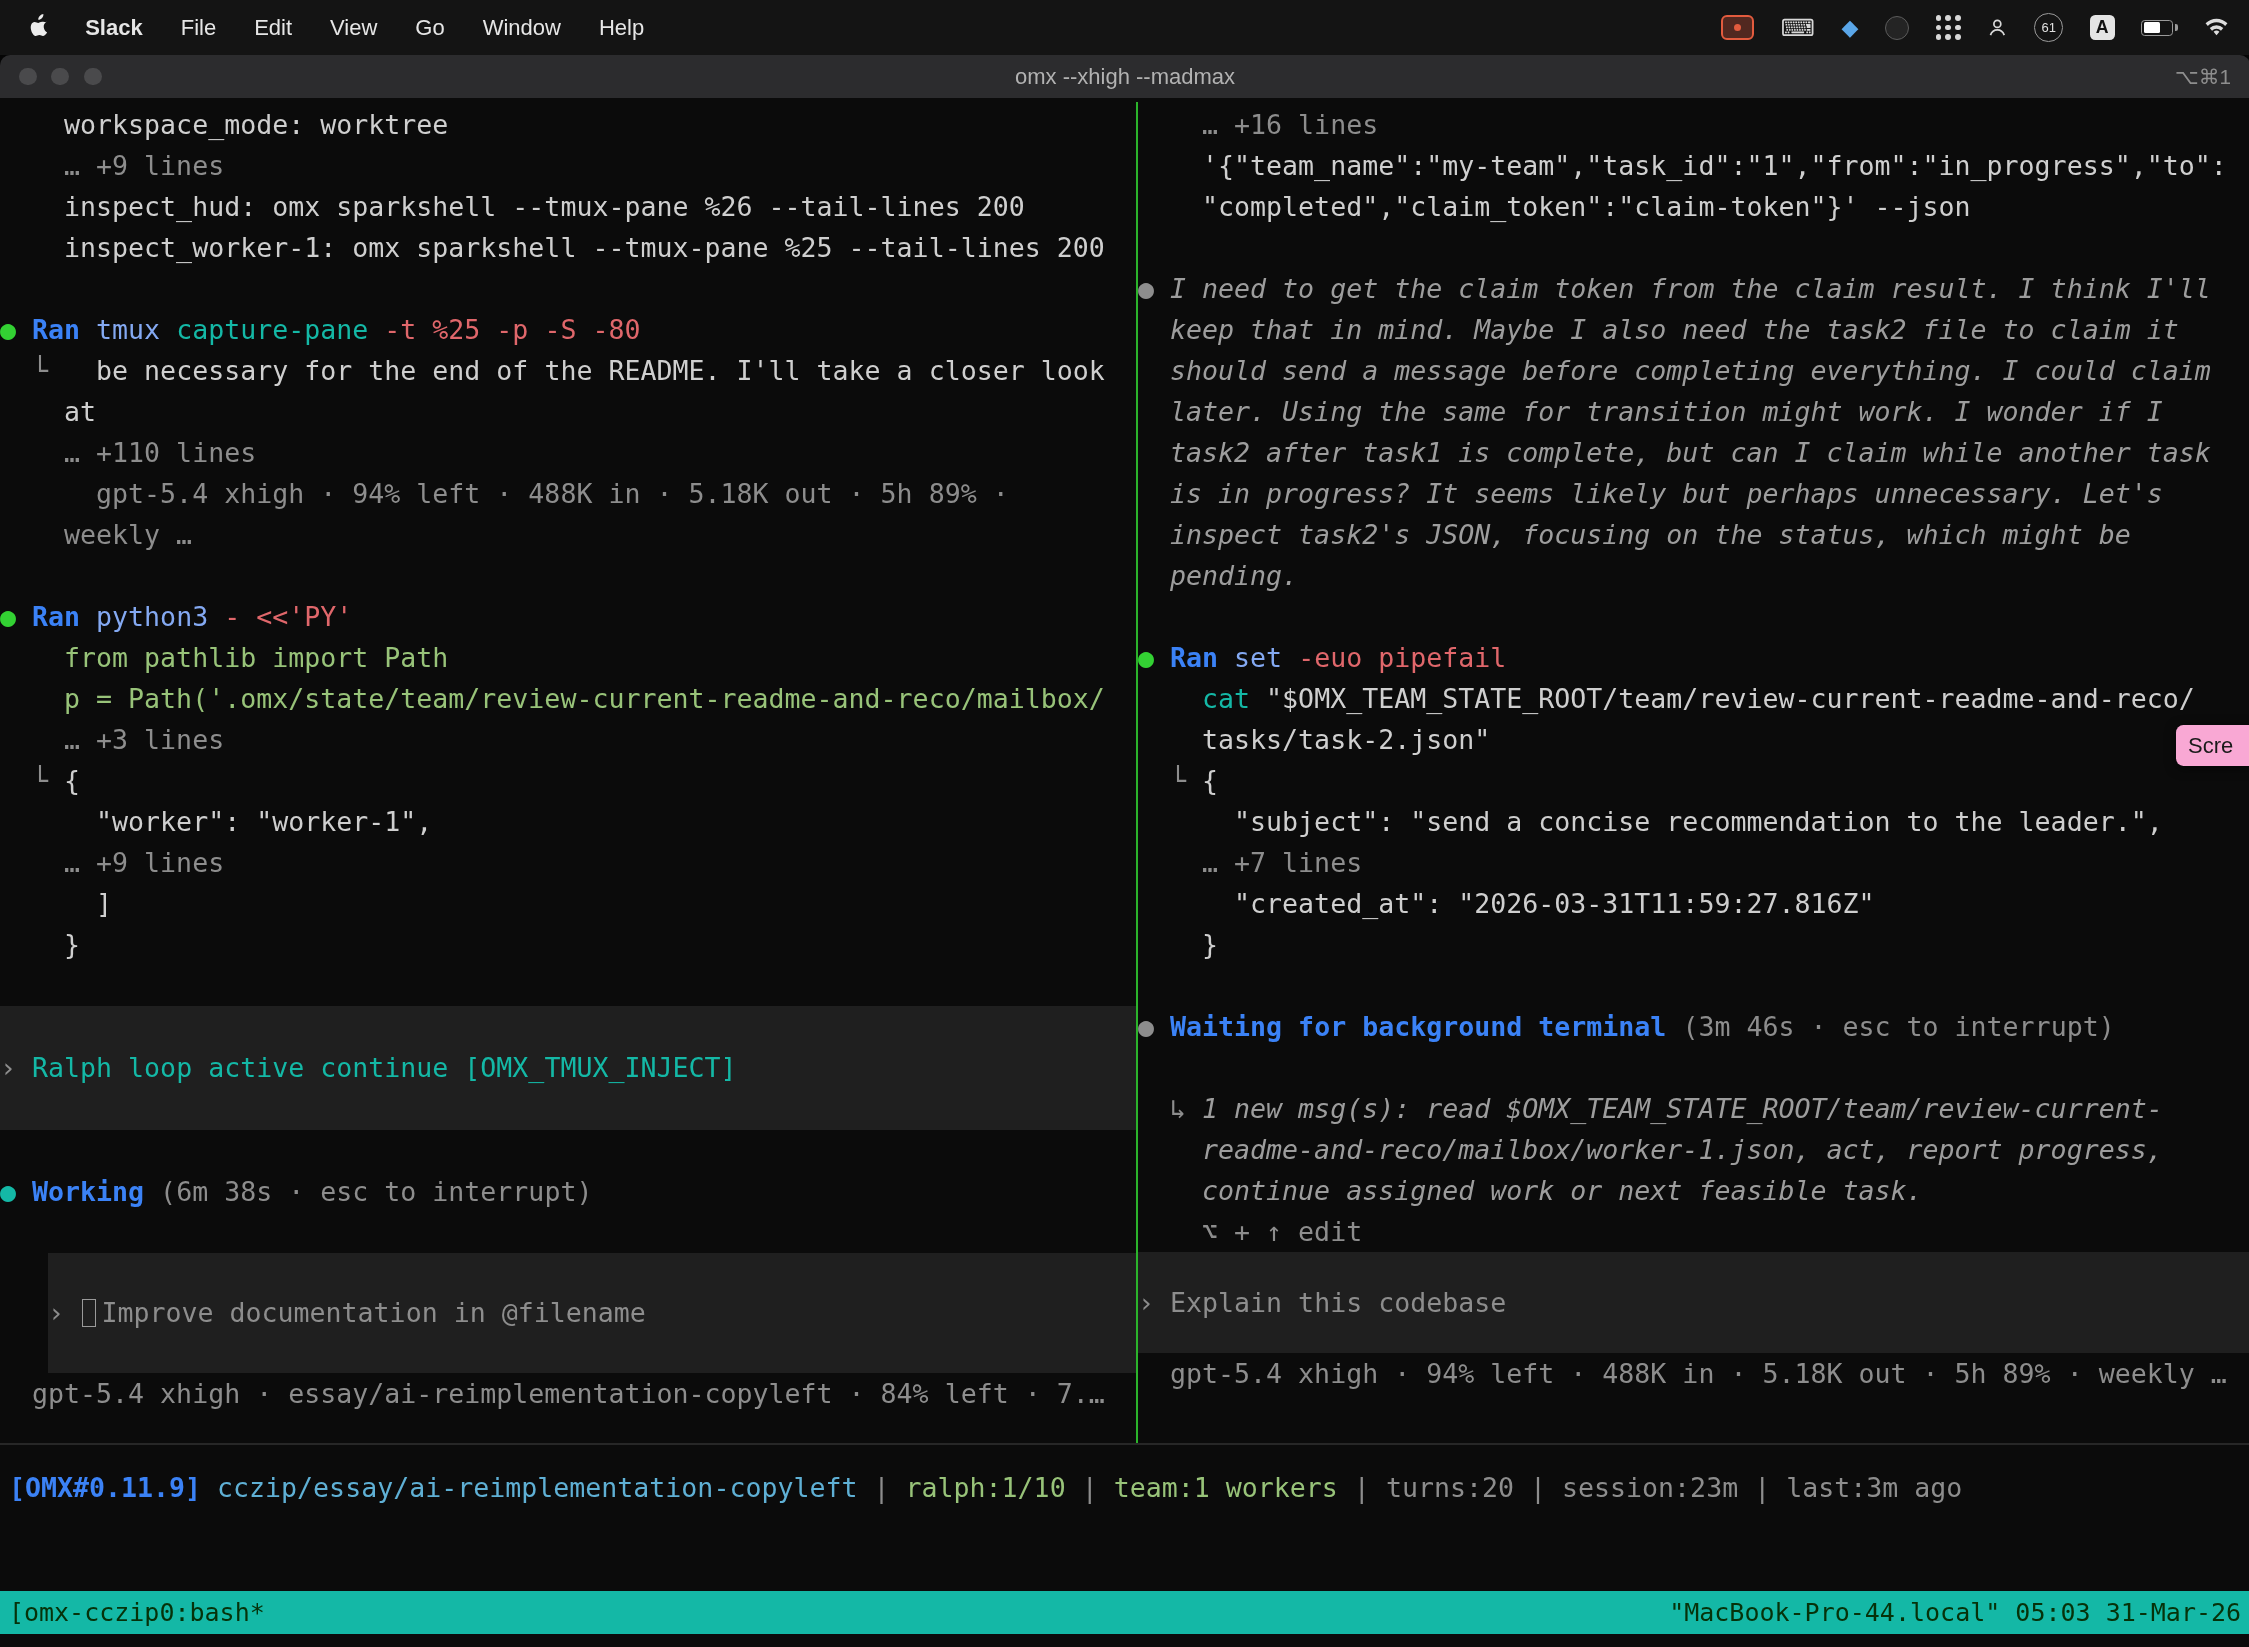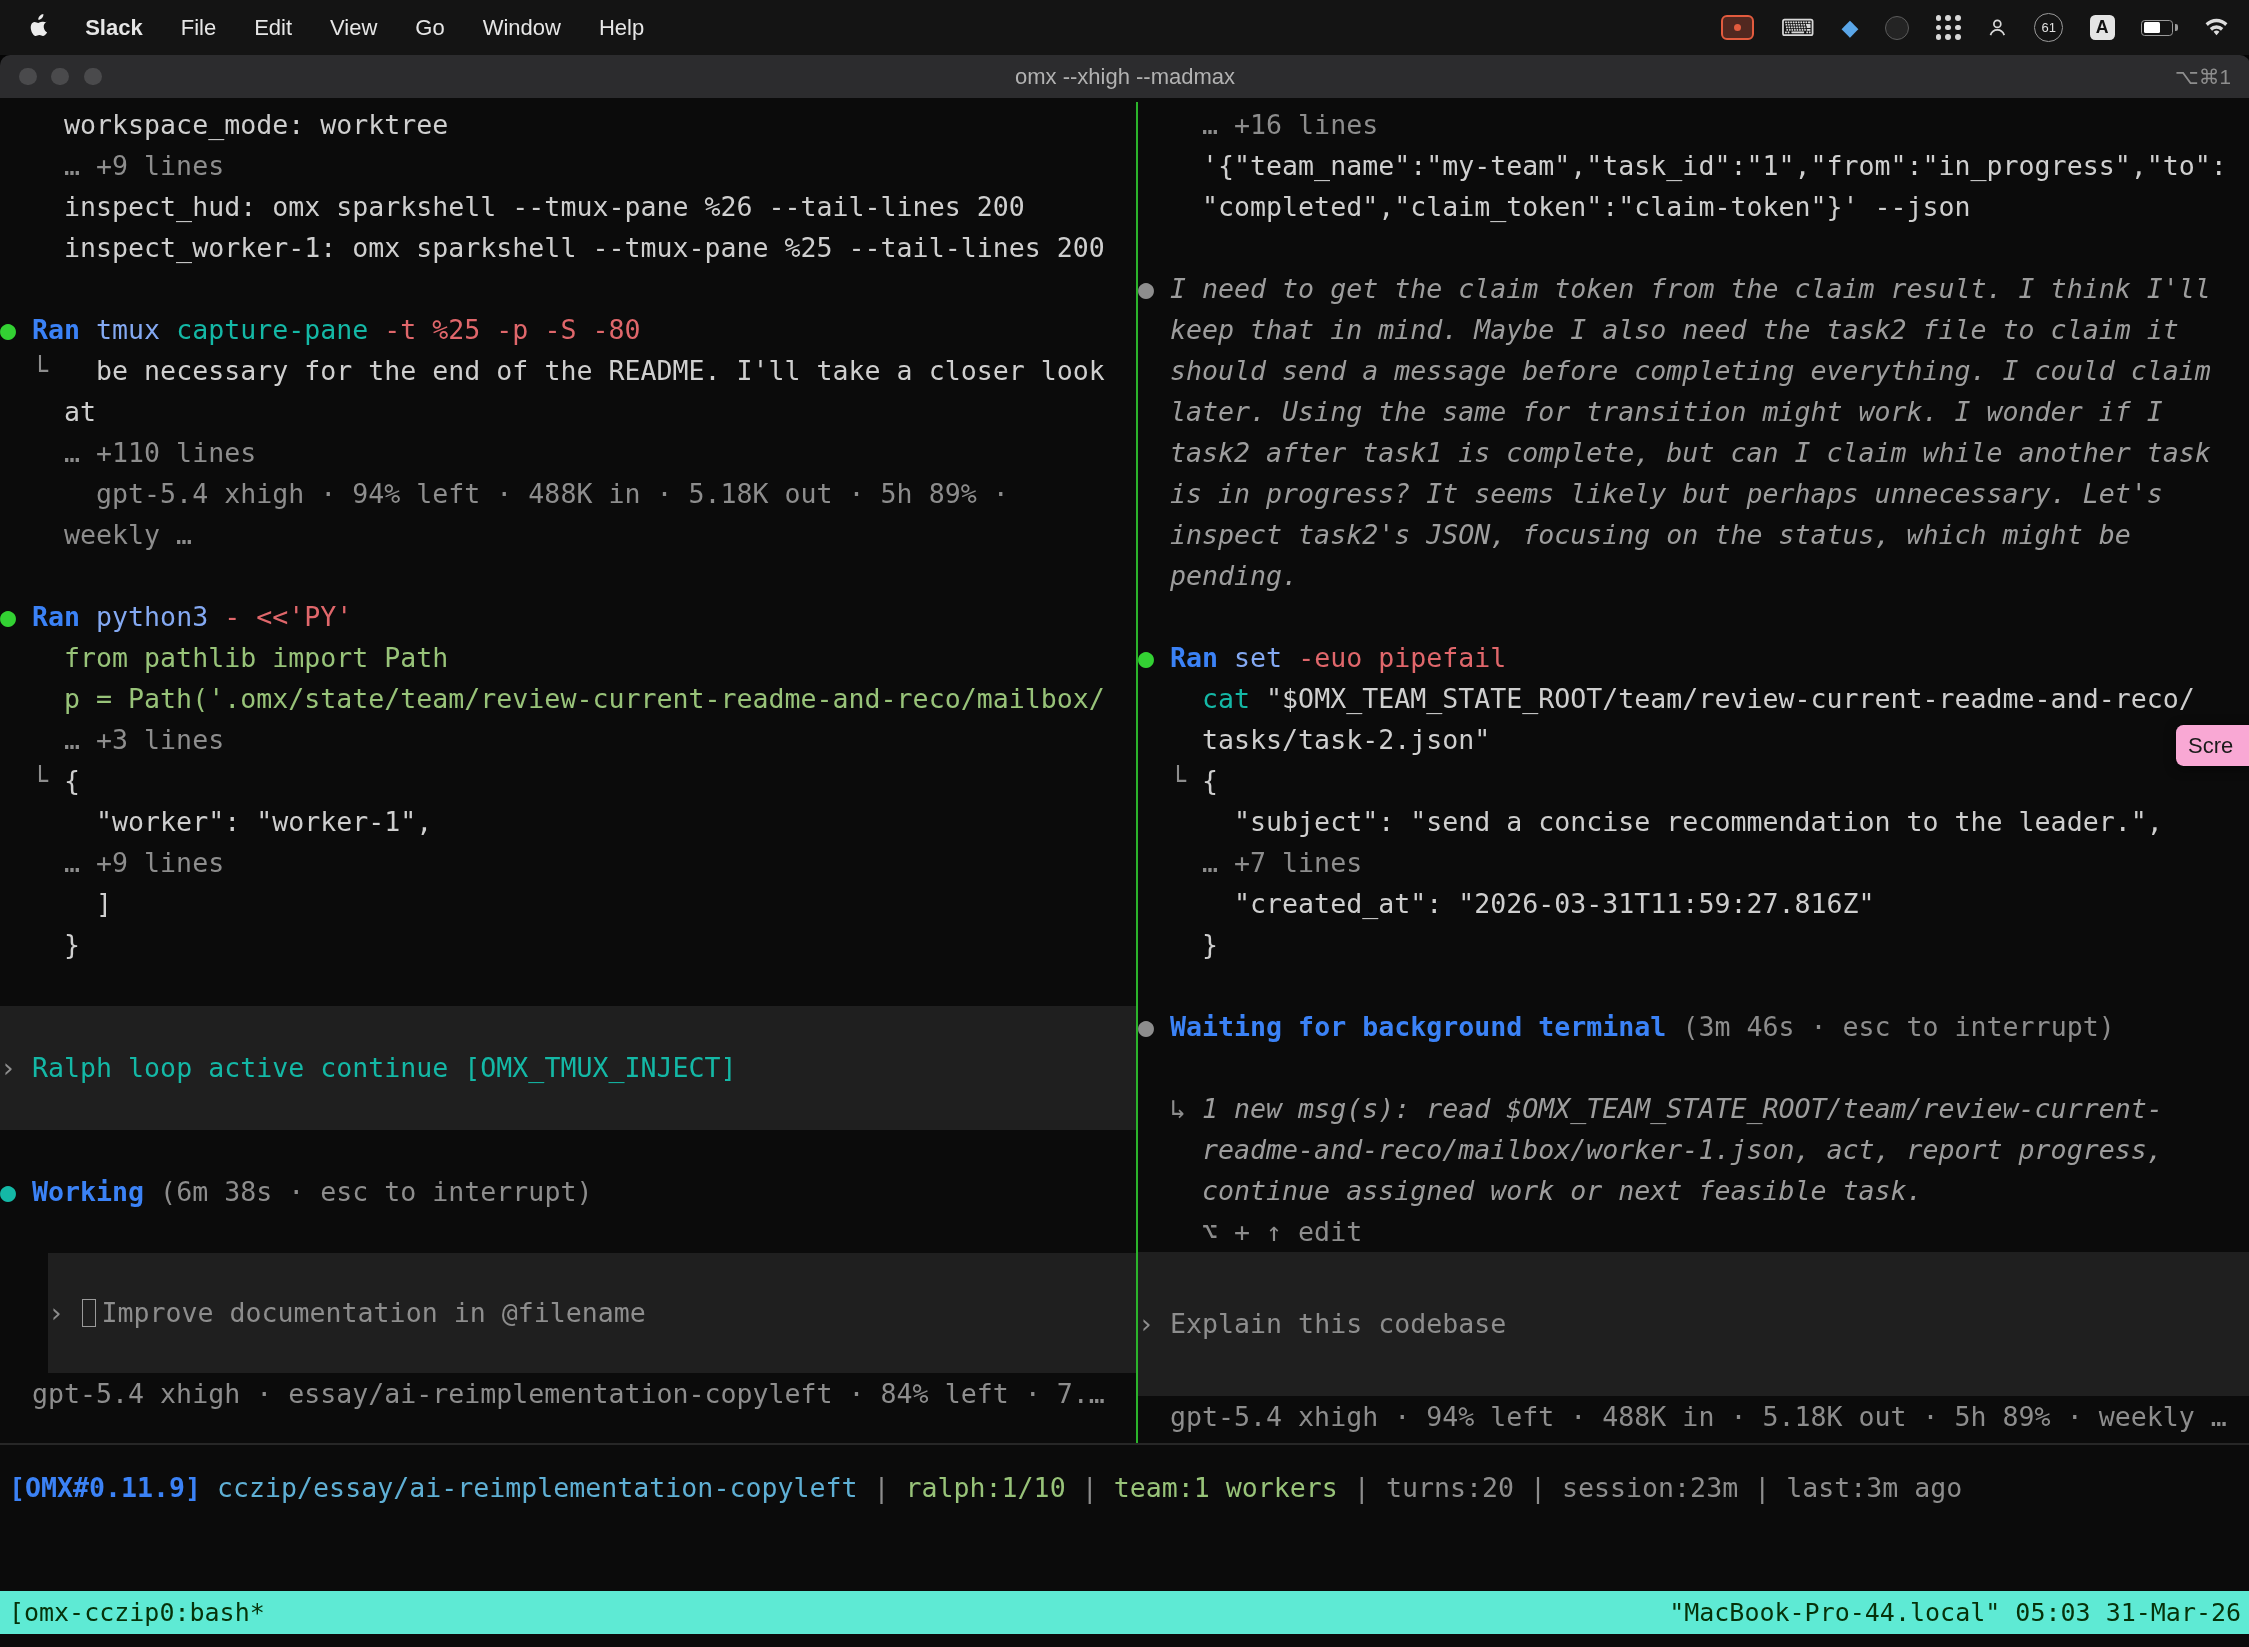--- a/index.html
+++ b/index.html
@@ -47,21 +47,21 @@
   #left-pane{left:0;width:1136px;}
   #right-pane{left:1138px;right:0;}
   .line{height:41px;white-space:pre;overflow:hidden;}
   .band{background:#1f1f1f;display:flex;align-items:center;}
   #divider-v{position:absolute;left:1136px;top:4.4px;width:2.2px;height:1341px;background:#2bb42b;}
   #pane-bottom{position:absolute;top:1345px;left:0;right:0;height:1.5px;background:#272727;}
 
   #omx-line{position:absolute;top:1369px;left:8.9px;right:0;height:41px;line-height:41px;
     font-size:26.6px;white-space:pre;overflow:hidden;}
 
-  #tmux-bar{position:absolute;top:1493px;left:0;right:0;height:43px;background:#5eead4;
+  #tmux-bar{position:absolute;top:1493px;left:0;right:0;height:43px;background:#14b8a6;
     color:#06320a;font-size:25px;line-height:43px;display:flex;justify-content:space-between;
     padding:0 8.9px;white-space:pre;box-sizing:border-box;}
 
   
   .s-fg{color:#cfcfcf;}
   .s-white{color:#14b8a6;}
   .s-bold{color:#3b82f6;font-weight:700;}
   .s-dim{color:#8d8d8d;}
   .s-ital{color:#9d9d9d;font-style:italic;}
   .s-cmd{color:#84a9f2;}
@@ -222,21 +222,21 @@
           <div class="line"><span class="s-dim">    … +7 lines</span></div>
           <div class="line"><span class="s-fg">      "created_at": "2026-03-31T11:59:27.816Z"</span></div>
           <div class="line"><span class="s-fg">    }</span></div>
           <div class="line"></div>
           <div class="line"><span class="s-dim">● </span><span class="s-bold">Waiting for background terminal</span><span class="s-dim"> (3m 46s · esc to interrupt)</span></div>
           <div class="line"></div>
           <div class="line"><span class="s-dim">  ↳ </span><span class="s-ital">1 new msg(s): read $OMX_TEAM_STATE_ROOT/team/review-current-</span></div>
           <div class="line"><span class="s-ital">    readme-and-reco/mailbox/worker-1.json, act, report progress,</span></div>
           <div class="line"><span class="s-ital">    continue assigned work or next feasible task.</span></div>
           <div class="line"><span class="s-dim">    ⌥ + ↑ edit</span></div>
-          <div class="band" style="height: 144px;">
+          <div class="band" style="height: 101px;">
             <div class="line"><span class="s-dim">› </span><span class="s-dim">Explain this codebase</span></div>
           </div>
           <div class="line"><span class="s-dim">  gpt-5.4 xhigh · 94% left · 488K in · 5.18K out · 5h 89% · weekly …</span></div>
         </div>
       <div id="divider-v"></div>
       <div id="pane-bottom"></div>
       <div id="omx-line"><span class="s-bold">[OMX#0.11.9]</span><span class="s-fg"> </span><span class="s-path">cczip/essay/ai-reimplementation-copyleft</span><span class="s-dim"> | </span><span class="s-green">ralph:1/10</span><span class="s-dim"> | </span><span class="s-green">team:1 workers</span><span class="s-dim"> | </span><span class="s-dim">turns:20</span><span class="s-dim"> | </span><span class="s-dim">session:23m</span><span class="s-dim"> | </span><span class="s-dim">last:3m ago</span></div>
       <div id="tmux-bar">
         <span>[omx-cczip0:bash*</span>
         <span>"MacBook-Pro-44.local" 05:03 31-Mar-26</span>

